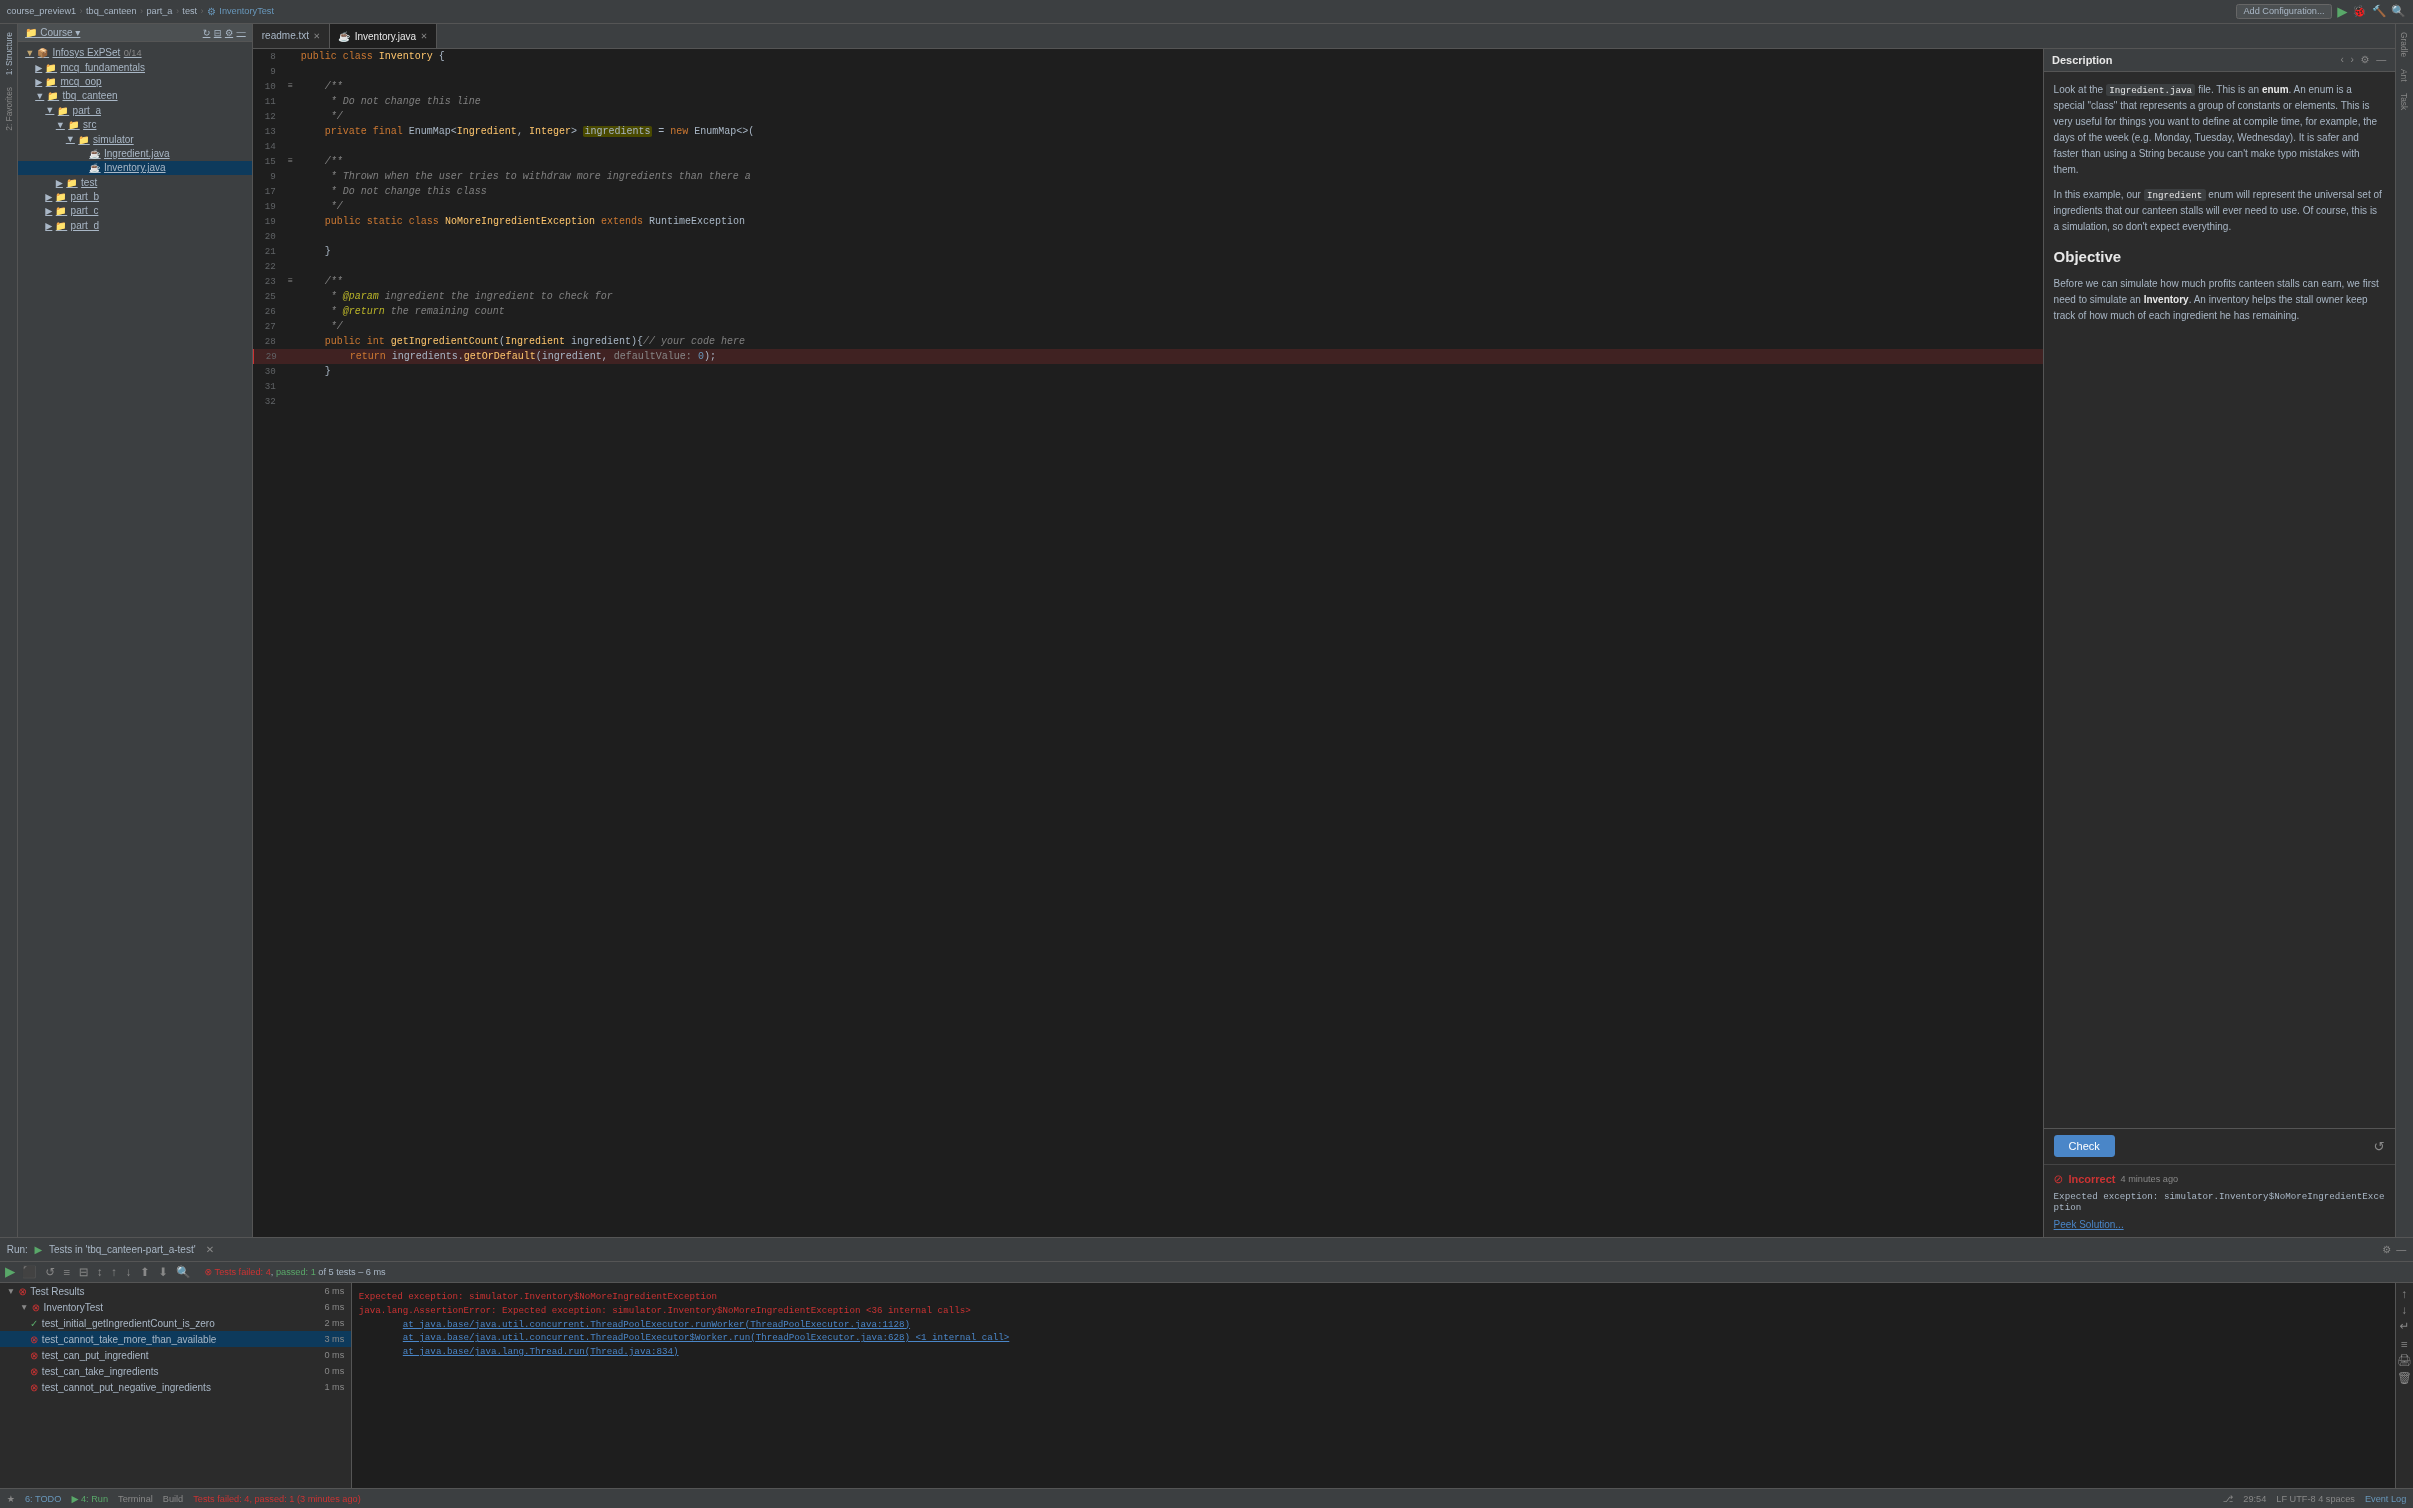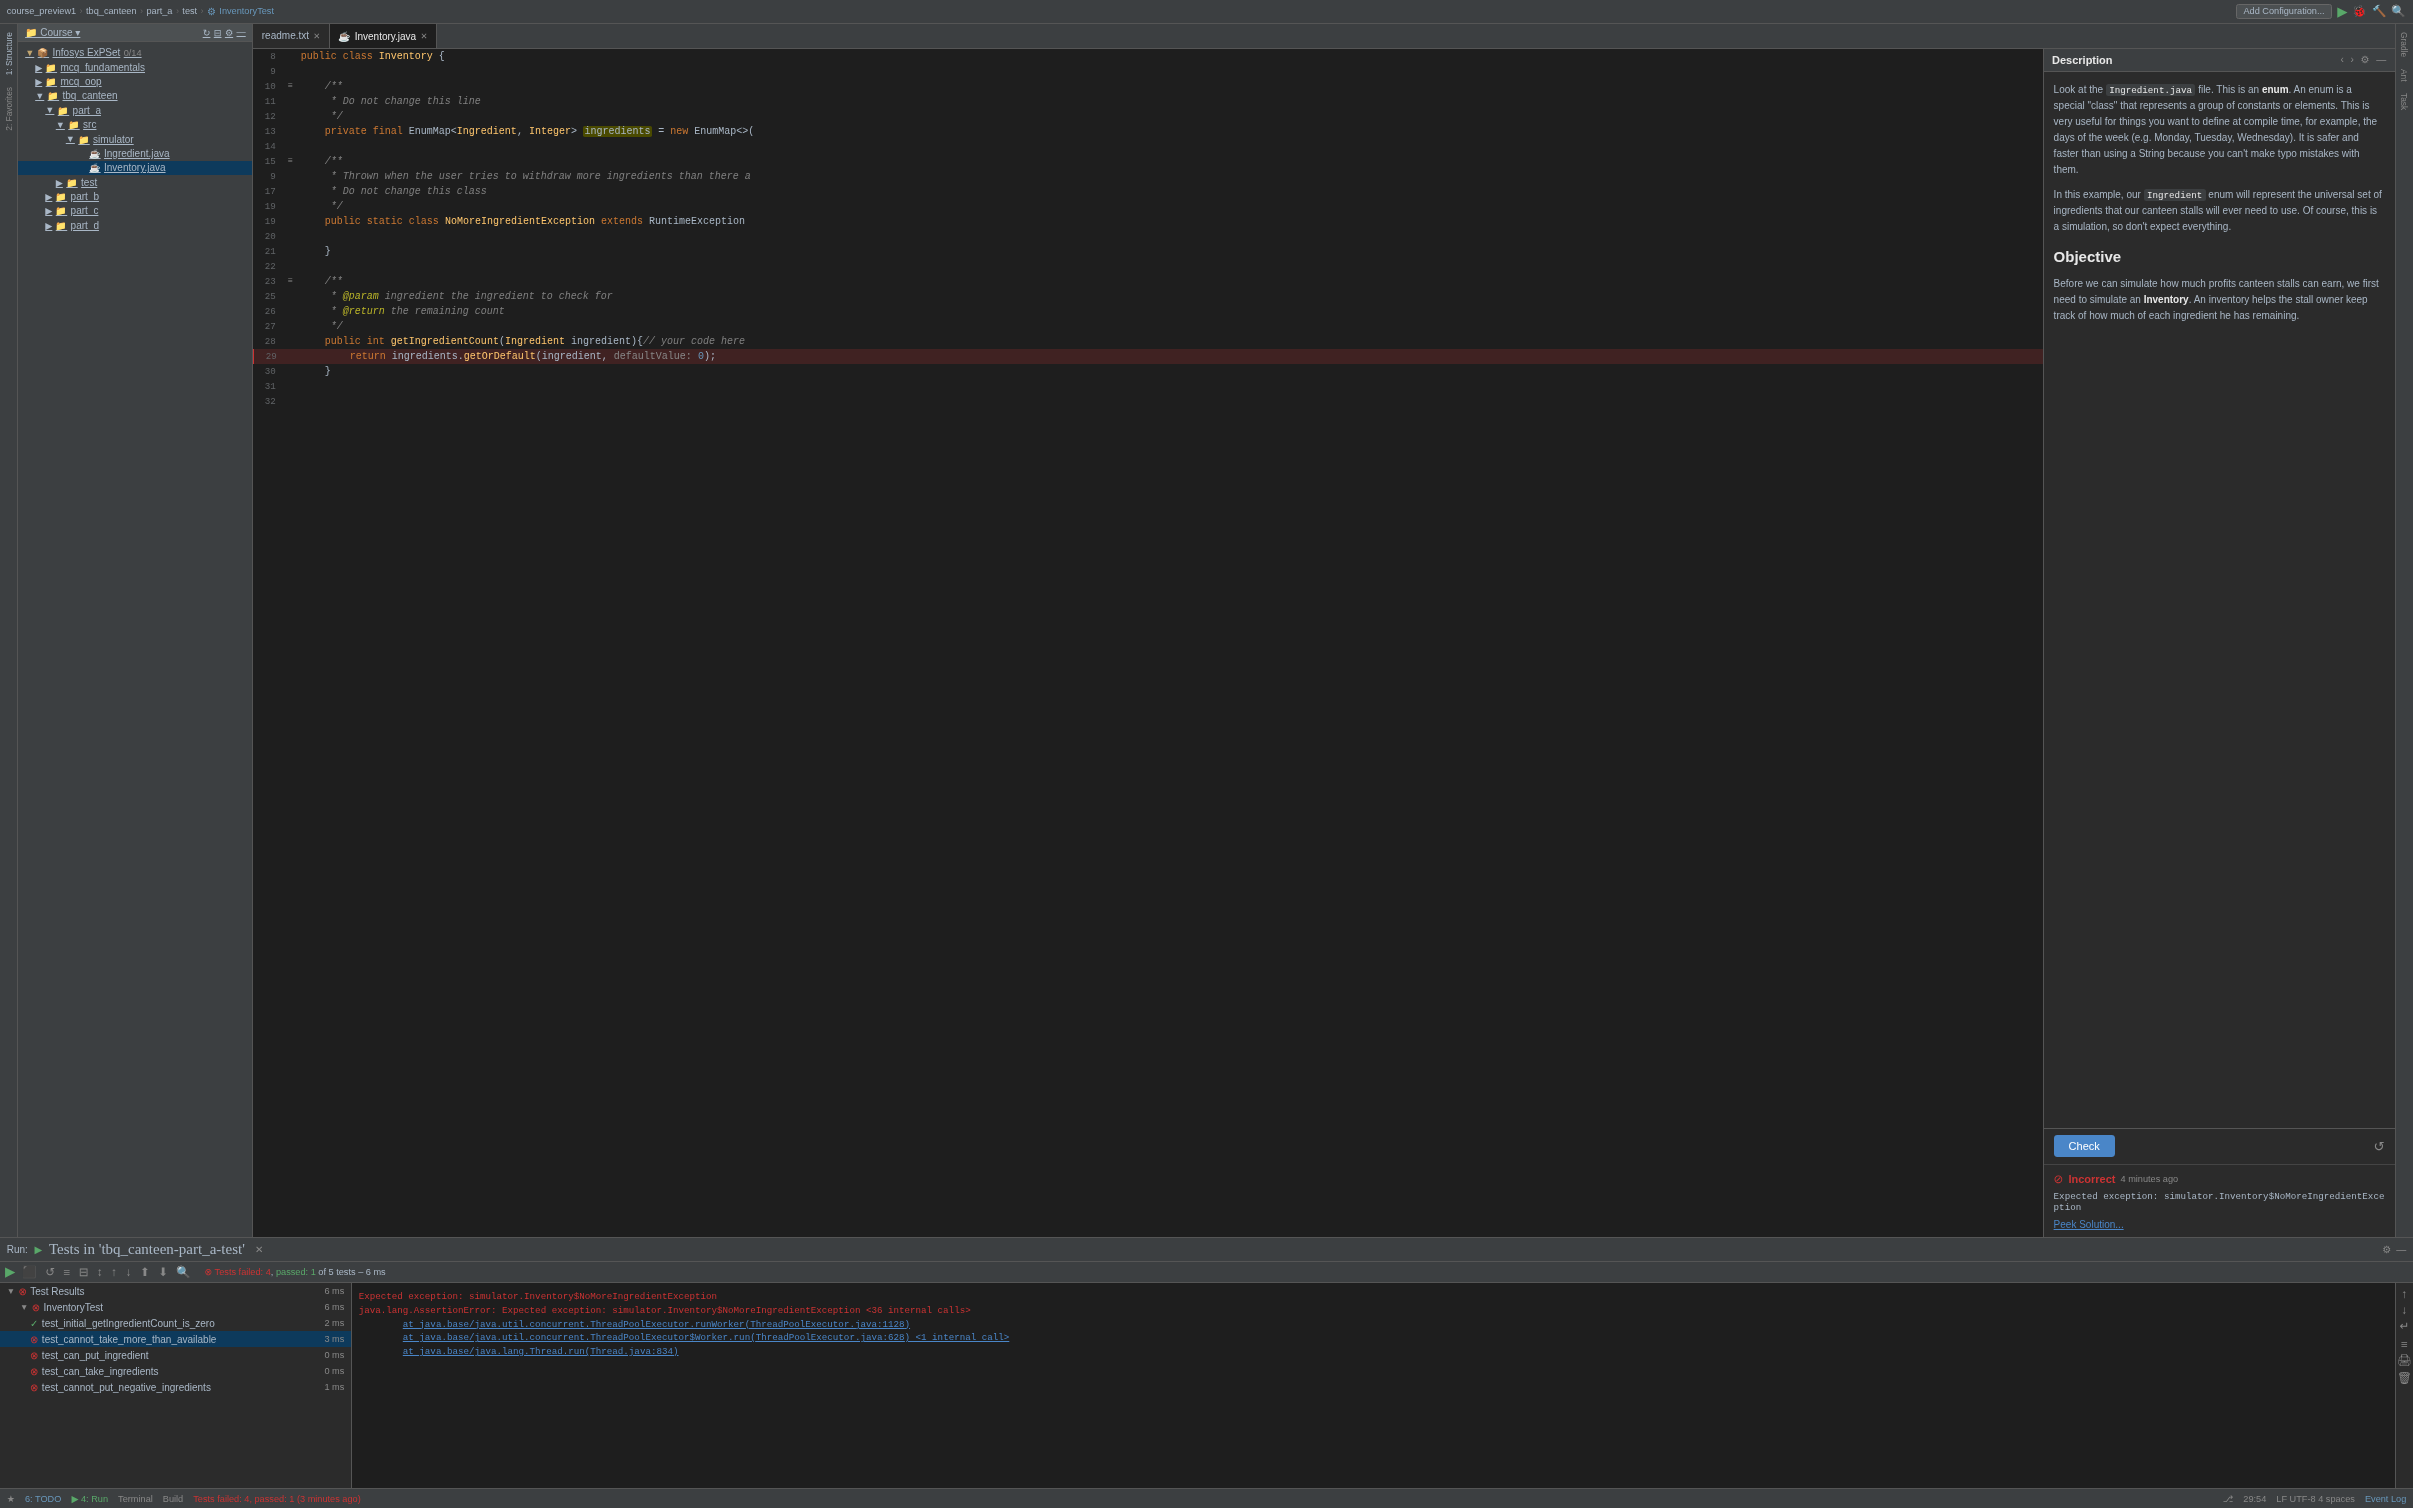--- a/index.html
+++ b/index.html
@@ -418,21 +418,21 @@
   <div class="right-tab">Ant</div>
   <div class="right-tab">Task</div>
 </div>
 
 </div>
 
 <div class="run-panel">
   <div class="run-header">
     <span style="color:#a9b7c6; font-size:10px;">Run:</span>
     <span style="color:#59a869; font-size:10px;">▶</span>
-    <span style="color:#a9b7c6; font-size:15px;font-family:Liberation Serif, serif;">Tests in 'tbq_canteen-part_a-test'</span>
+    <span style="color:#a9b7c6; font-size:10px;">Tests in 'tbq_canteen-part_a-test'</span>
     <span style="color:#888; cursor:pointer; margin-left:3.4px;">✕</span>
     <div style="margin-left:auto; display:flex; gap:5px;">
       <span style="color:#888; cursor:pointer;">⚙</span>
       <span style="color:#888; cursor:pointer;">—</span>
     </div>
   </div>
   <div class="run-toolbar">
     <div class="run-controls">
       <button class="run-ctrl-btn" title="Run" style="color:#59a869;">▶</button>
       <button class="run-toolbar-btn" title="Stop">⬛</button>

